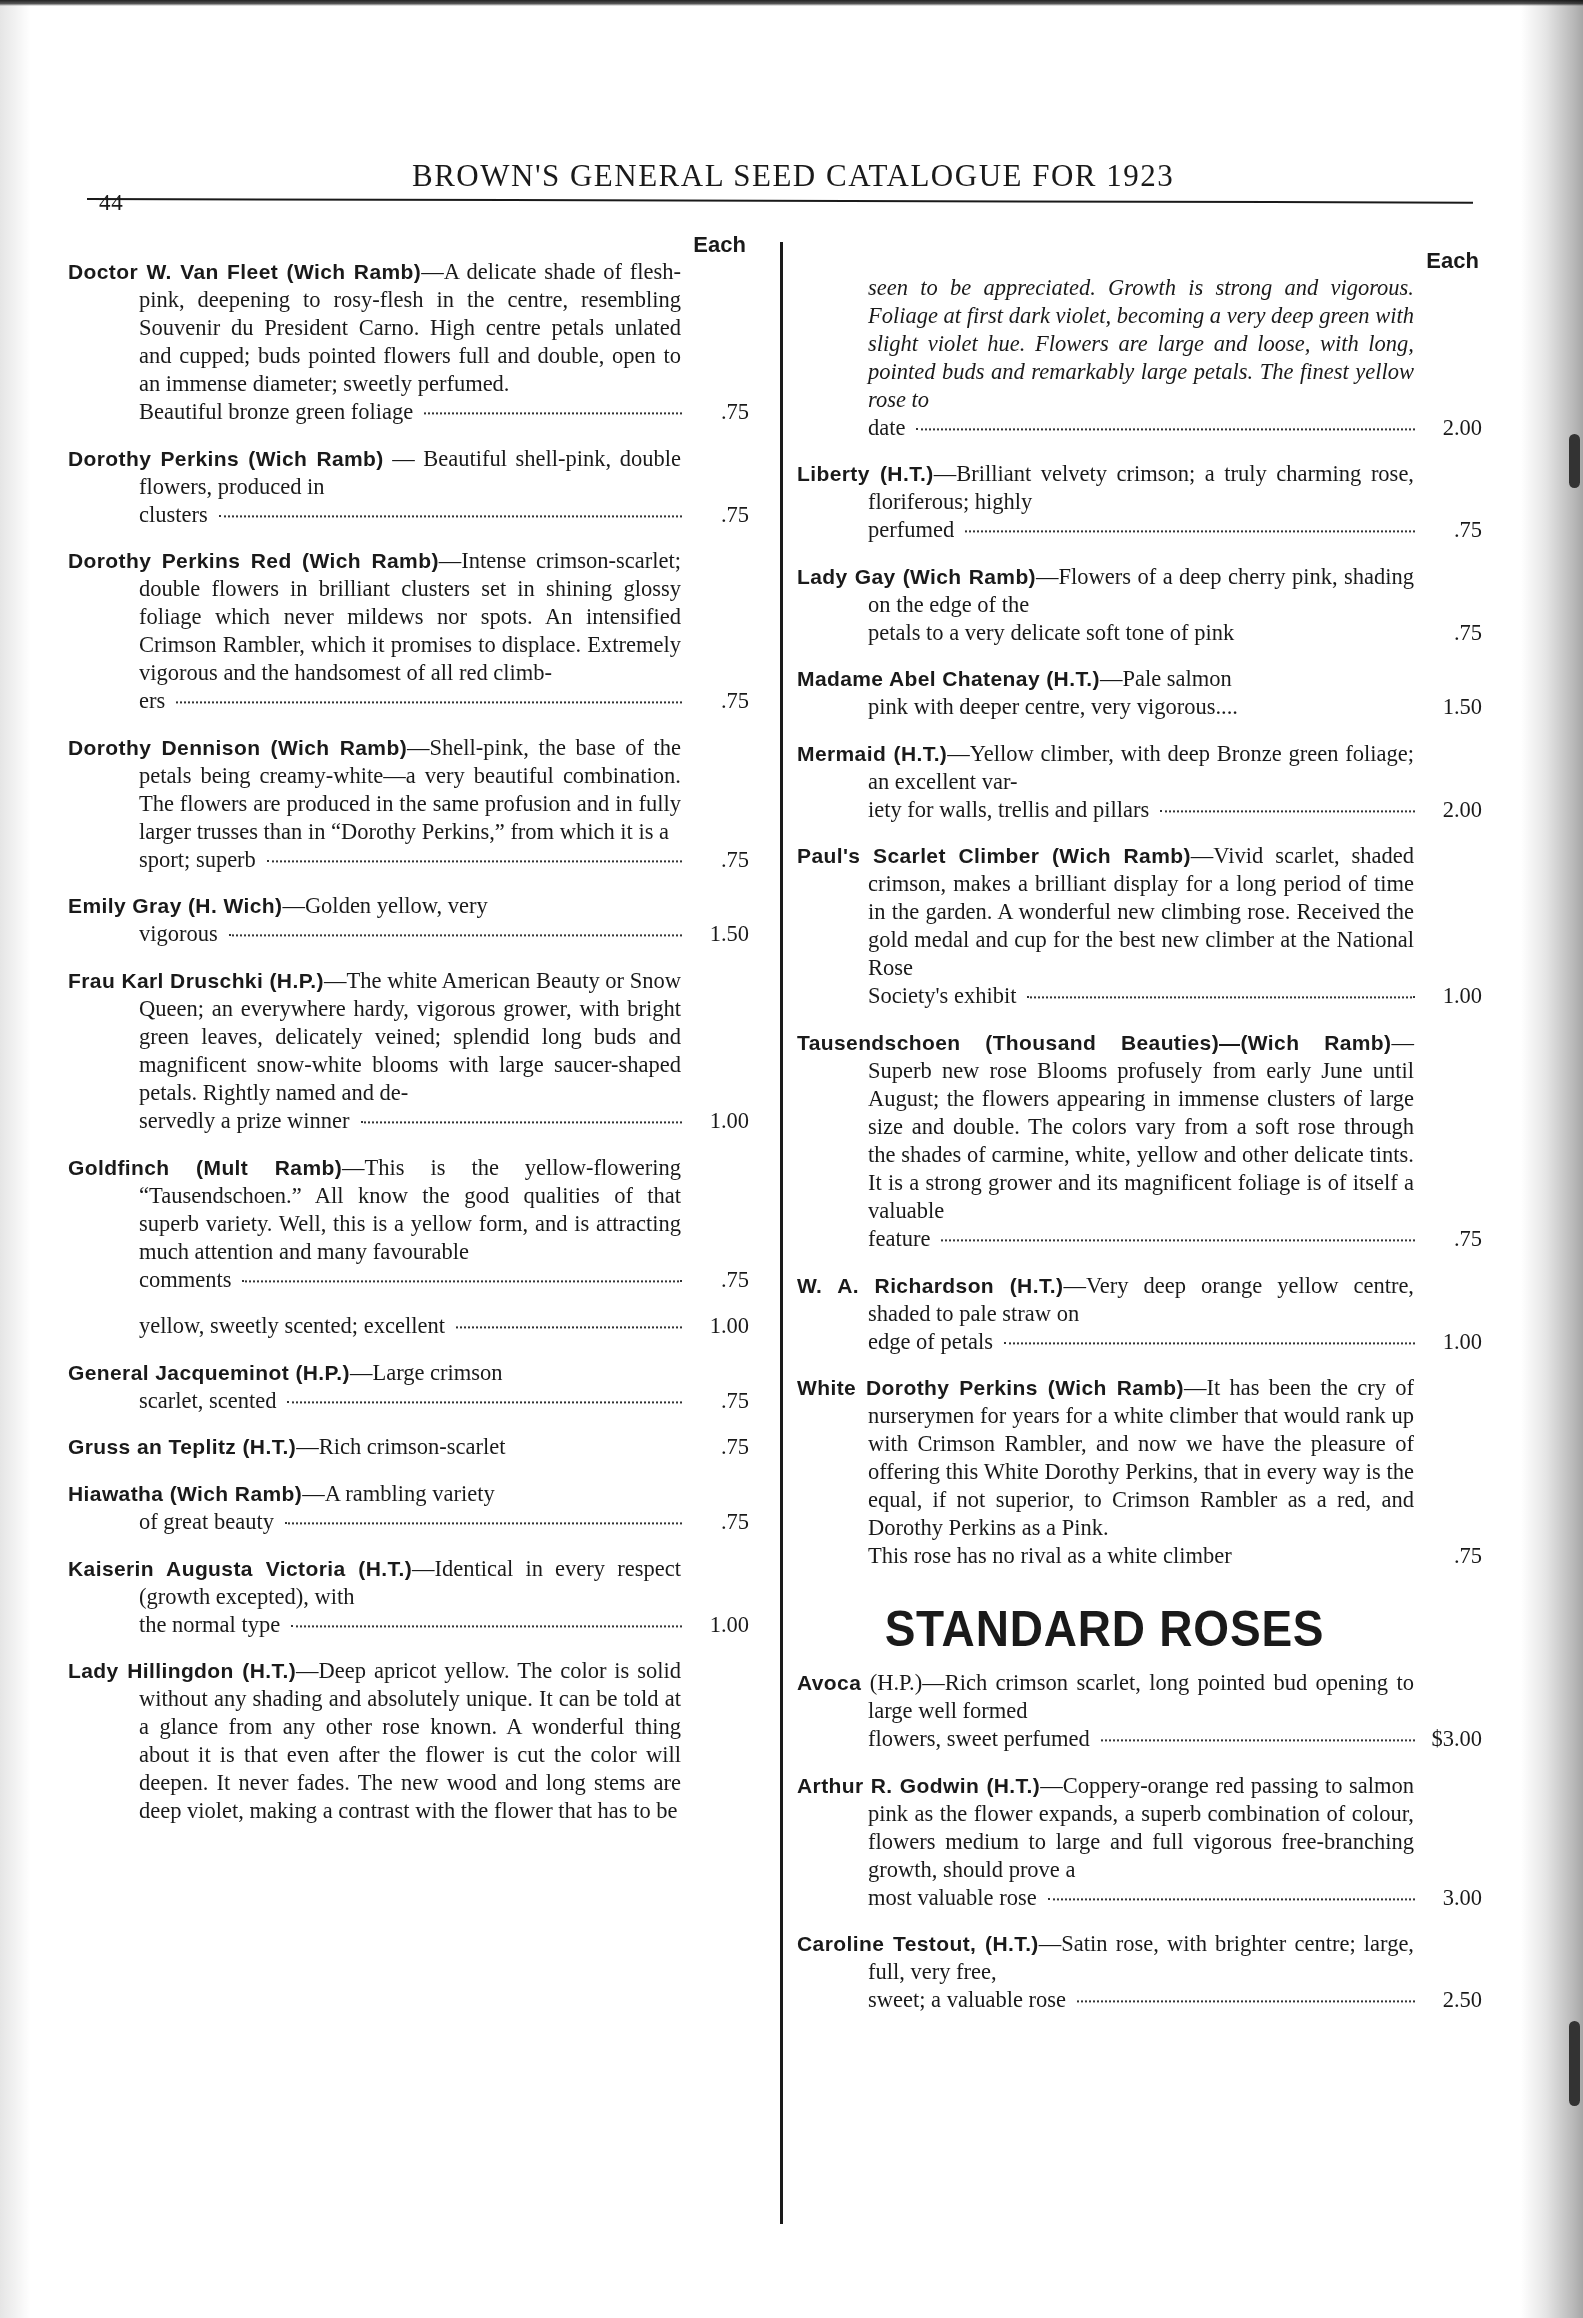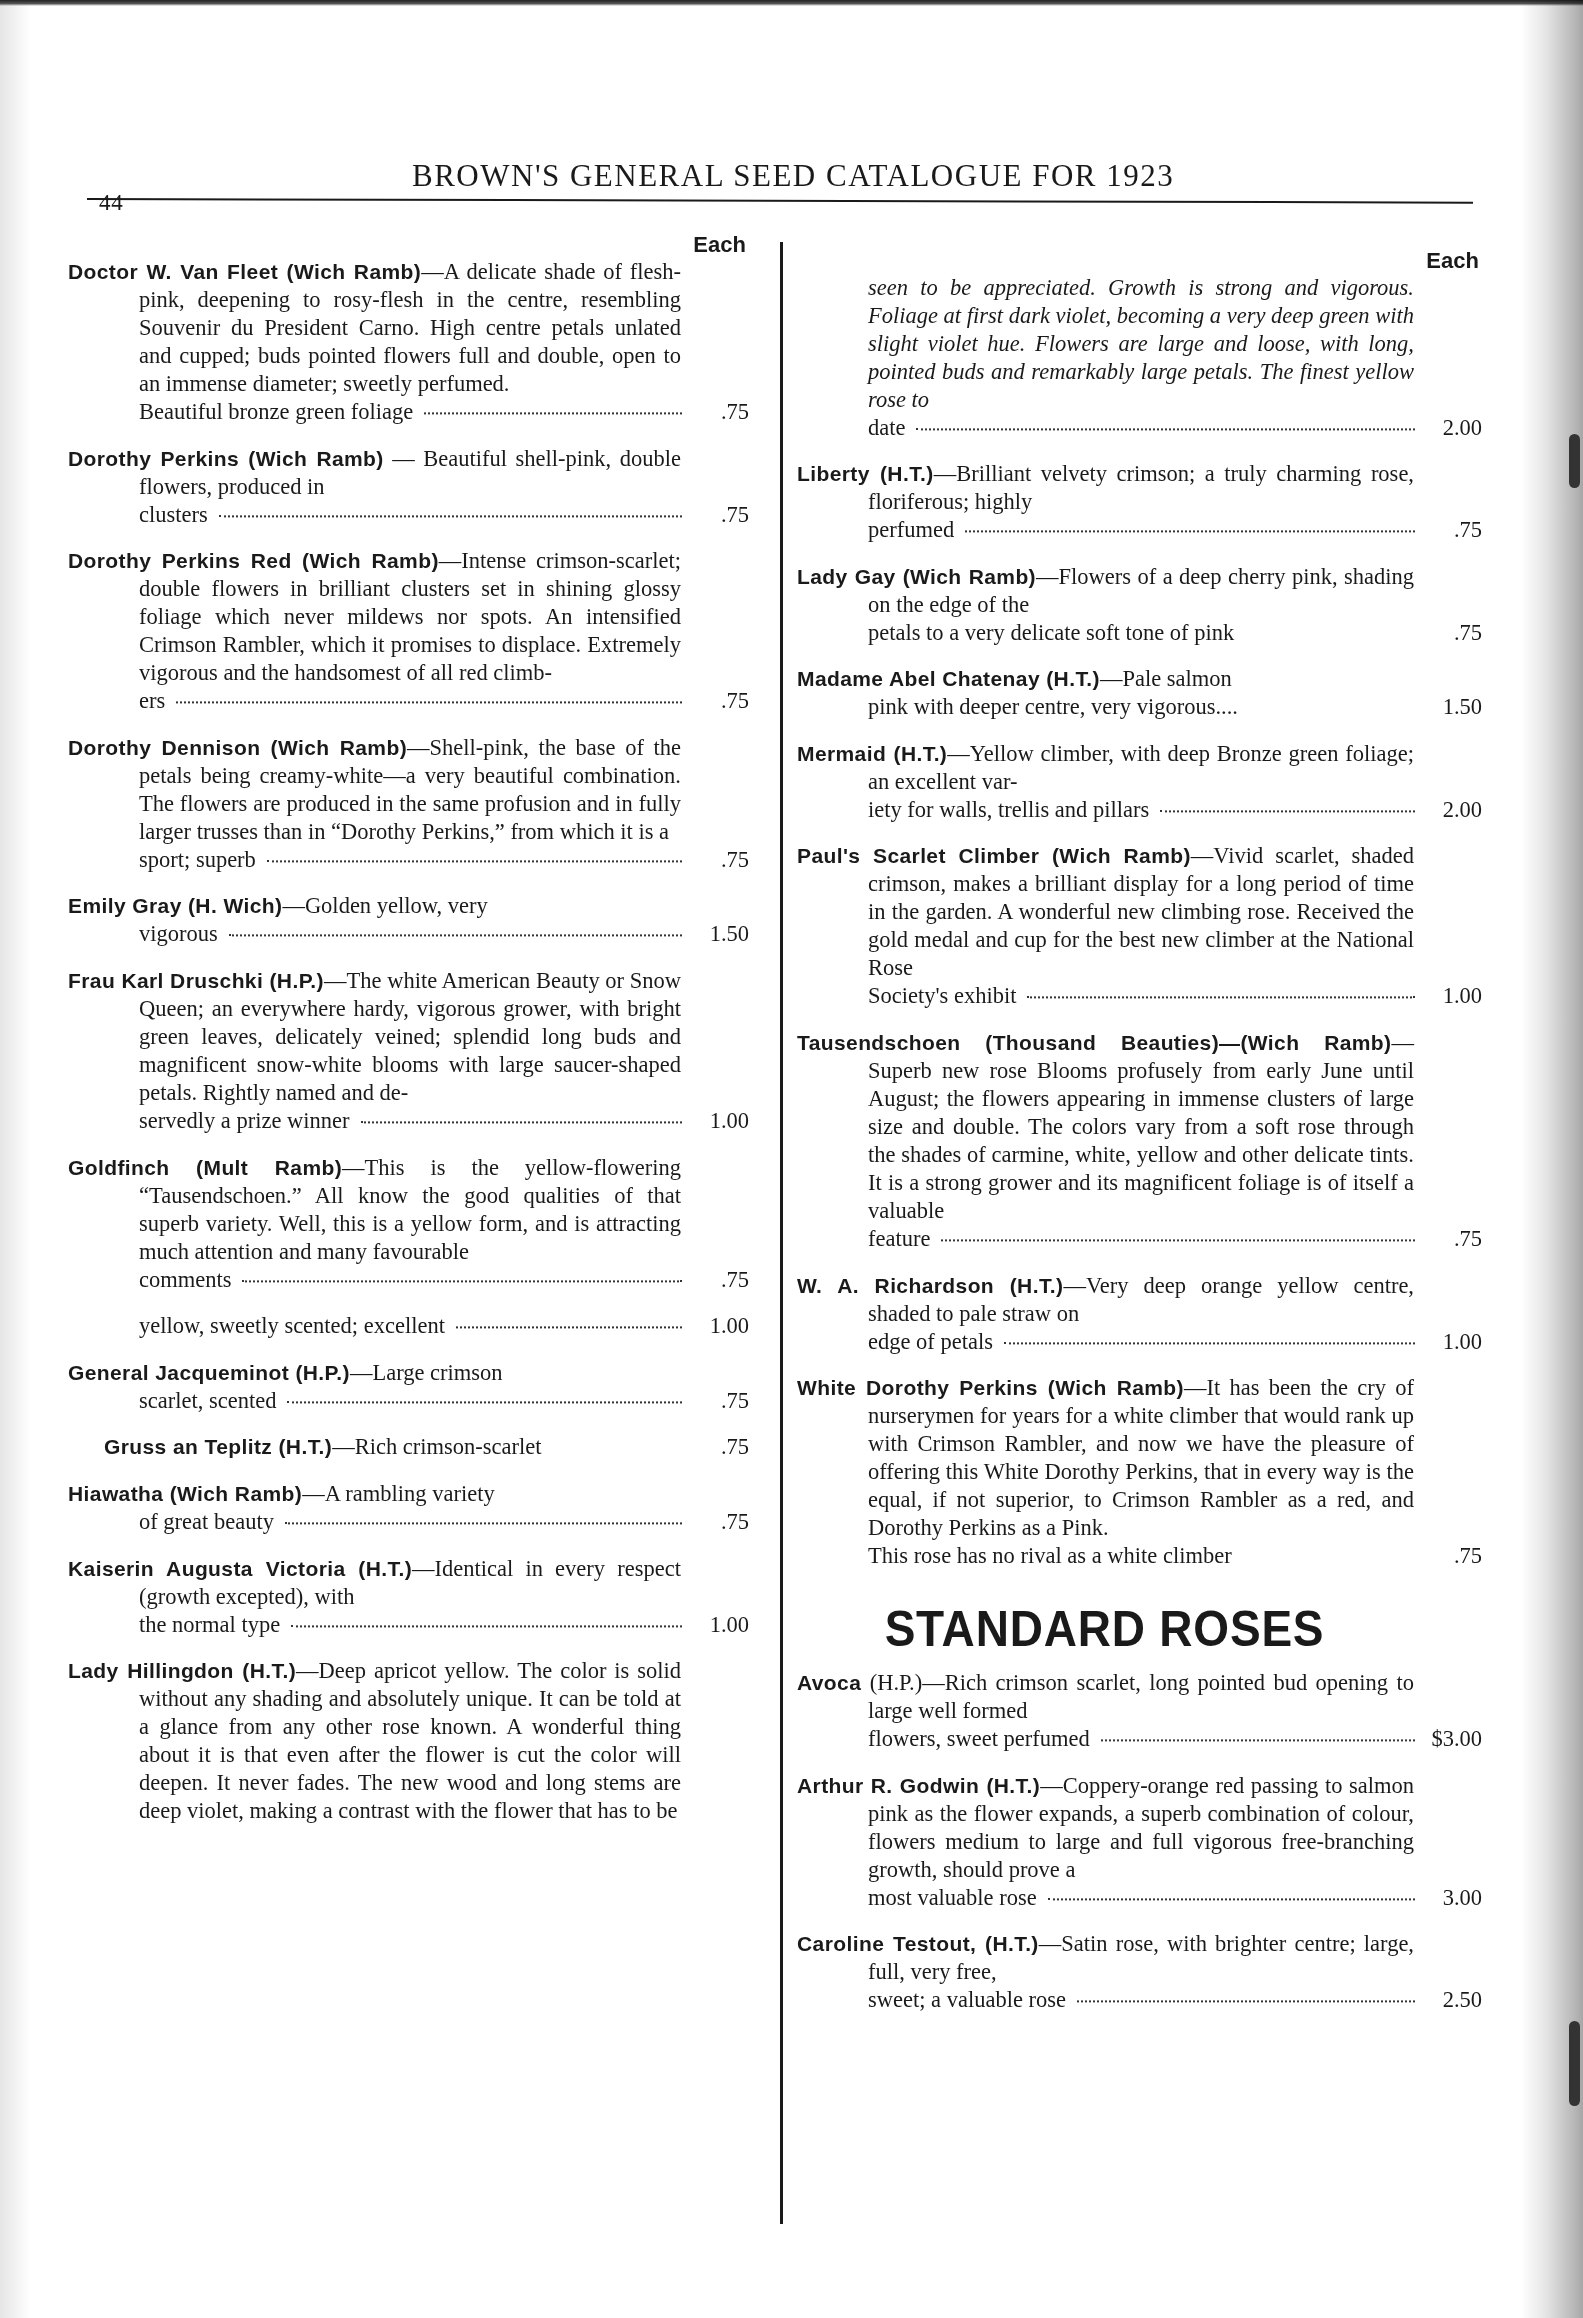--- a/index.html
+++ b/index.html
@@ -185,21 +185,21 @@
       </div>
       <div class="entry">
         <div class="entry-body"><span class="entry-name">General Jacqueminot (H.P.)</span><span>—Large crimson</span></div>
         <div class="last-line">
           <span class="tail">scarlet, scented</span>
           <span class="leader"></span>
           <span class="price">.75</span>
         </div>
       </div>
       <div class="entry">
-        <div class="entry-body" style="display: flex; padding-right: 0px; text-indent: 0px; padding-left: 0px; align-items: flex-start; margin-left: 36px;">
+        <div class="entry-body" style="display: flex; padding-right: 0px; text-indent: 0px; padding-left: 0px; align-items: flex-start;">
           <span class="entry-name">Gruss an Teplitz (H.T.)</span>
           <span>—Rich crimson-scarlet</span>
           <span style="flex: 1 1 0%;"></span>
           <span class="price">.75</span>
         </div>
       </div>
       <div class="entry">
         <div class="entry-body"><span class="entry-name">Hiawatha (Wich Ramb)</span><span>—A rambling variety</span></div>
         <div class="last-line">
           <span class="tail">of great beauty</span>

